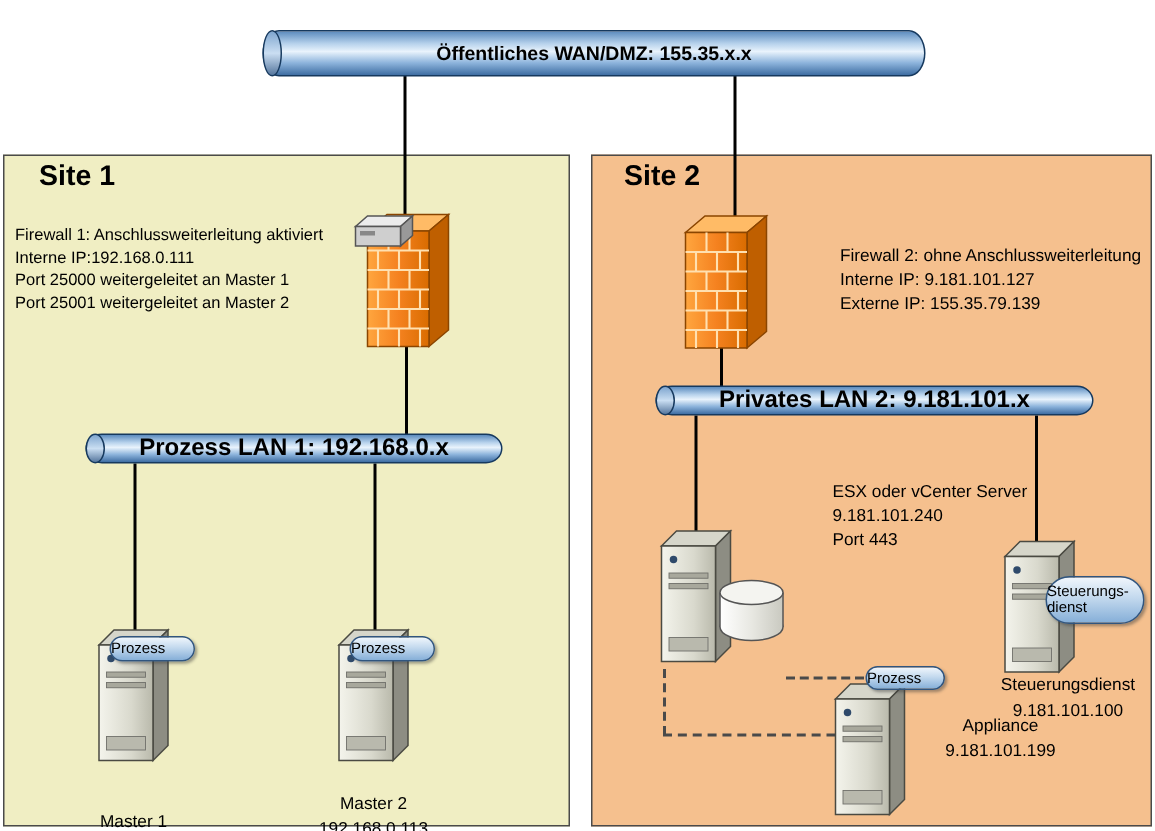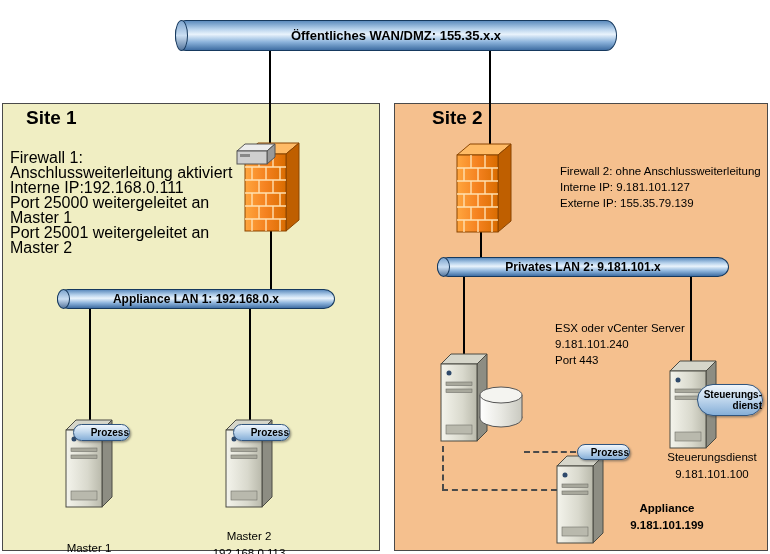--- a/index.html
+++ b/index.html
@@ -14,34 +14,34 @@
   .site-title { font-size:19px; font-weight:bold; }
 
   .pipe { border:1px solid #16395e; border-radius:11px / 50%;
           background:linear-gradient(180deg,#5d8cbe 0%,#b7d2ec 28%,#e9f3fc 46%,#8db4dc 72%,#3f6ea3 100%);
           display:flex; align-items:center; justify-content:center; font-weight:bold; }
   .pipe-cap { position:absolute; left:-1px; top:-1px; width:13px; height:calc(100% + 2px);
               border:1px solid #16395e; border-radius:50%;
               background:linear-gradient(180deg,#7fa6cf,#cadef2 50%,#56779e); }
   .pipe-label { position:relative; z-index:2; }
   .pipe-wan { font-size:13px; }
-  .pipe-lan { font-size:12px; }
+  .pipe-lan { font-size:16px; }
 
   .vline { width:2px; background:#000; }
   .dash-v { width:0; border-left:2px dashed #4a4a4a; }
   .dash-h { height:0; border-top:2px dashed #4a4a4a; }
 
-  .info { font-size:16px; line-height:15px; }
+  .info { font-size:11px; line-height:15px; }
   .info16 { font-size:11.5px; line-height:16px;margin-left:36px; }
 
   .badge { border:1px solid #30557f; border-radius:999px;
            background:linear-gradient(180deg,#f0f6fc 0%,#c3d9ee 45%,#86afd8 100%);
            box-shadow:1.5px 1.5px 2px rgba(60,60,60,0.45);
-           display:flex; flex-direction:column; align-items:flex-end; justify-content:center;
-           font-size:10px; font-weight:bold; text-align:center; line-height:11px; }
+           display:flex; flex-direction:column; align-items:flex-start; justify-content:center;
+           font-size:10px; font-weight:normal; text-align:center; line-height:11px; }
 
   .node-label { font-size:11.5px; line-height:17px; text-align:center; }
 </style>
 </head>
 <body>
 
 <svg width="0" height="0" style="position:absolute" aria-hidden="true">
   <defs>
     <linearGradient id="gradServer" x1="0" y1="0" x2="1" y2="0">
       <stop offset="0" stop-color="#f4f4ec"></stop>
@@ -148,21 +148,21 @@
 
   <div class="abs info" style="left:10px; top:150px; width:238px;">
     <div>Firewall 1: Anschlussweiterleitung aktiviert</div>
     <div>Interne IP:192.168.0.111</div>
     <div>Port 25000 weitergeleitet an Master 1</div>
     <div>Port 25001 weitergeleitet an Master 2</div>
   </div>
 
   <div class="abs pipe pipe-lan" style="left:57px; top:289px; width:278px; height:20px;">
     <span class="pipe-cap"></span>
-    <span class="pipe-label">Appliance LAN 1: 192.168.0.x</span>
+    <span class="pipe-label">Prozess LAN 1: 192.168.0.x</span>
   </div>
 
   <svg class="abs" style="left:62px; top:416px;" width="52" height="95">
       <use href="#sym-server"></use>
     </svg>
   <div class="abs badge" style="left:73px; top:424px; width:57px; height:17px;">
     <div>Prozess</div>
   </div>
   <div class="abs node-label" style="left:33px; top:502px; width:112px;margin-top:38px;">
     <div>Master 1</div>
@@ -173,21 +173,21 @@
       <use href="#sym-server"></use>
     </svg>
   <div class="abs badge" style="left:233px; top:424px; width:57px; height:17px;">
     <div>Prozess</div>
   </div>
   <div class="abs node-label" style="left:193px; top:502px; width:112px;margin-top:26px;">
     <div>Master 2</div>
     <div>192.168.0.113</div>
   </div>
 
-  <div class="abs site-title" style="left:416px; top:107px;margin-left:16px;">Site 2</div>
+  <div class="abs site-title" style="left:416px; top:107px;">Site 2</div>
 
   <svg class="abs" style="left:455px; top:142px;" width="58" height="95">
       <use href="#sym-firewall"></use>
     </svg>
 
   <div class="abs info16" style="left:524px; top:163px; width:240px;">
     <div>Firewall 2: ohne Anschlussweiterleitung</div>
     <div>Interne IP: 9.181.101.127</div>
     <div>Externe IP: 155.35.79.139</div>
   </div>
@@ -221,18 +221,18 @@
     <div>Steuerungsdienst</div>
     <div>9.181.101.100</div>
   </div>
 
   <svg class="abs" style="left:553px; top:452px;" width="52" height="95">
       <use href="#sym-server"></use>
     </svg>
   <div class="abs badge" style="left:577px; top:444px; width:53px; height:16px;">
     <div>Prozess</div>
   </div>
-  <div class="abs node-label" style="left:612px; top:500px; width:110px;font-weight:bold;">
+  <div class="abs node-label" style="left:612px; top:476px; width:110px;">
     <div>Appliance</div>
     <div>9.181.101.199</div>
   </div>
 
 </div>
 
 </body></html>

